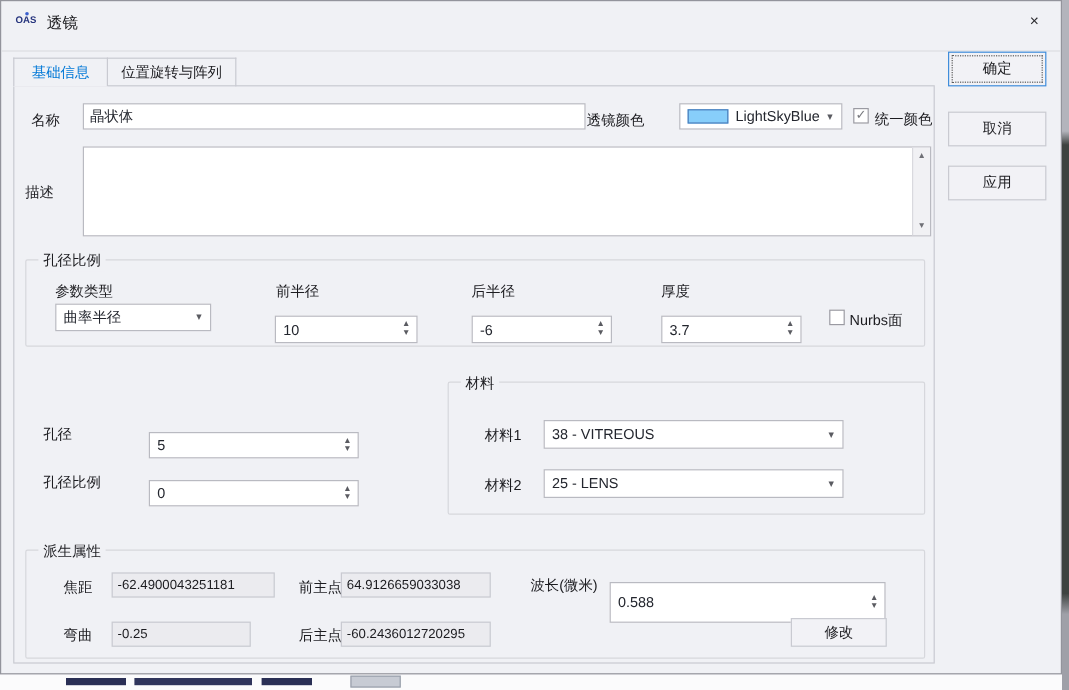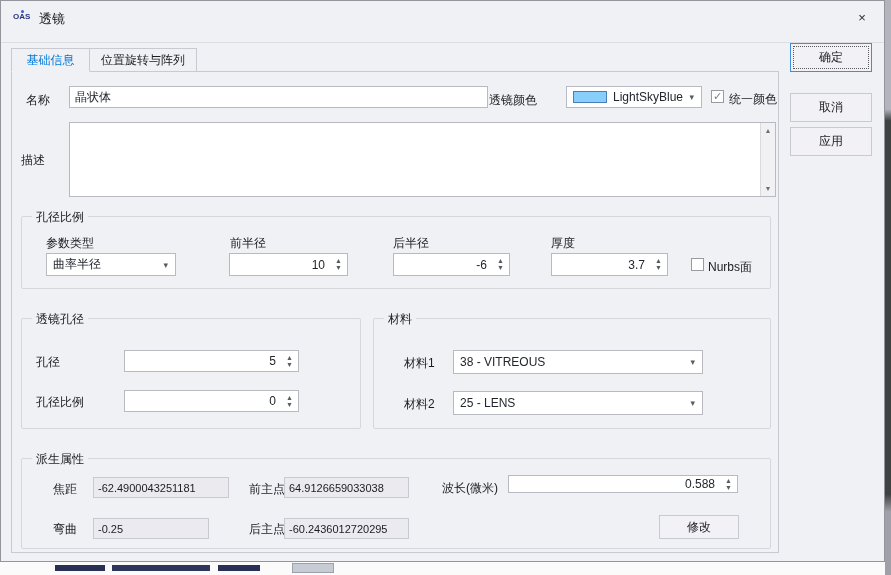--- a/index.html
+++ b/index.html
@@ -29,21 +29,21 @@
   .tab.inactive { left:89px; width:107px; color:#1c1c20;
                   border:1px solid #c9cad1; border-left:none; border-bottom:none; }
   .pane { position:absolute; left:10px; top:70px; width:768px; height:482px;
           border:1px solid #c9cad1; }
 
   
   .lbl { position:absolute; font-size:12px; color:#1c1c20; white-space:nowrap; }
   .field { position:absolute; background:#ffffff; border:1px solid #b9bac1;
            font-size:12px; color:#23262e; display:flex; align-items:center;
            padding:0 6px; overflow:hidden; white-space:nowrap; }
-  .field.spin { justify-content:flex-end; padding-right:22px; }
+  .field.spin { padding-right:22px;margin-top:10px; }
   .arrows { position:absolute; right:5px; top:0; height:100%; display:flex;
             flex-direction:column; justify-content:center; gap:1px; }
   .arrows span { font-size:7px; line-height:6px; color:#5a5b61; text-align:center; }
   .combo { position:absolute; background:#ffffff; border:1px solid #b9bac1;
            font-size:12px; color:#23262e; display:flex; align-items:center;
            padding:0 6px; white-space:nowrap; }
   .caret { position:absolute; right:7px; font-size:9px; color:#5a5b61; }
   .swatch { width:34px; height:12px; background:#87CEFA; border:1px solid #4a7ebb;
             margin-right:6px; flex:none; }
   .checkbox { position:absolute; width:13px; height:13px; background:#ffffff;
@@ -100,21 +100,21 @@
       <div class="title">透镜</div>
       <div class="close">×</div>
     </div>
 
     <div class="tab active">基础信息</div>
     <div class="tab inactive">位置旋转与阵列</div>
     <div class="pane"></div>
 
     <div class="btn default" style="left:789px;top:42px;width:82px;height:29px">确定</div>
     <div class="btn" style="left:789px;top:92px;width:82px;height:29px">取消</div>
-    <div class="btn" style="left:789px;top:126px;width:82px;height:29px">应用</div>
+    <div class="btn" style="left:789px;top:137px;width:82px;height:29px">应用</div>
 
     <div class="lbl" style="left:25px;top:91px">名称</div>
     <input class="nativefield" style="left: 68px; top: 85px; width: 419px; height: 22px;" value="晶状体">
     <div class="lbl" style="left:488px;top:91px">透镜颜色</div>
     <div class="combo" style="left:565px;top:85px;width:136px;height:22px;padding-right:18px">
       <span class="swatch"></span>
       <span>LightSkyBlue</span>
       <span class="caret">▾</span>
     </div>
     <div class="checkbox" style="left:710px;top:89px">
@@ -157,23 +157,20 @@
     <div class="field spin" style="left:550px;top:252px;width:117px;height:23px">
       <span>3.7</span>
       <span class="arrows">
           <span>▲</span>
           <span>▼</span>
         </span>
     </div>
     <div class="checkbox" style="left:690px;top:257px"></div>
     <div class="lbl" style="left:707px;top:258px">Nurbs面</div>
 
-    <div class="group" style="left:20px;top:317px;width:340px;height:111px">
-      <div class="legend">透镜孔径</div>
-    </div>
     <div class="lbl" style="left:35px;top:353px">孔径</div>
     <div class="field spin" style="left:123px;top:349px;width:175px;height:22px">
       <span>5</span>
       <span class="arrows">
           <span>▲</span>
           <span>▼</span>
         </span>
     </div>
     <div class="lbl" style="left:35px;top:393px">孔径比例</div>
     <div class="field spin" style="left:123px;top:389px;width:175px;height:22px">
@@ -199,21 +196,21 @@
     </div>
 
     <div class="group" style="left:20px;top:457px;width:750px;height:91px">
       <div class="legend">派生属性</div>
     </div>
     <div class="lbl" style="left:52px;top:480px">焦距</div>
     <div class="ro" style="left:92px;top:476px;width:136px;height:21px">-62.4900043251181</div>
     <div class="lbl" style="left:248px;top:480px">前主点</div>
     <div class="ro" style="left:283px;top:476px;width:125px;height:21px">64.9126659033038</div>
     <div class="lbl" style="left:441px;top:479px">波长(微米)</div>
-    <div class="field spin" style="left:507px;top:474px;width:230px;height:18px">
+    <div class="field spin" style="left:507px;top:474px;width:230px;height:34px">
       <span>0.588</span>
       <span class="arrows">
           <span>▲</span>
           <span>▼</span>
         </span>
     </div>
     <div class="lbl" style="left:52px;top:520px">弯曲</div>
     <div class="ro" style="left:92px;top:517px;width:116px;height:21px">-0.25</div>
     <div class="lbl" style="left:248px;top:520px">后主点</div>
     <div class="ro" style="left:283px;top:517px;width:125px;height:21px">-60.2436012720295</div>

